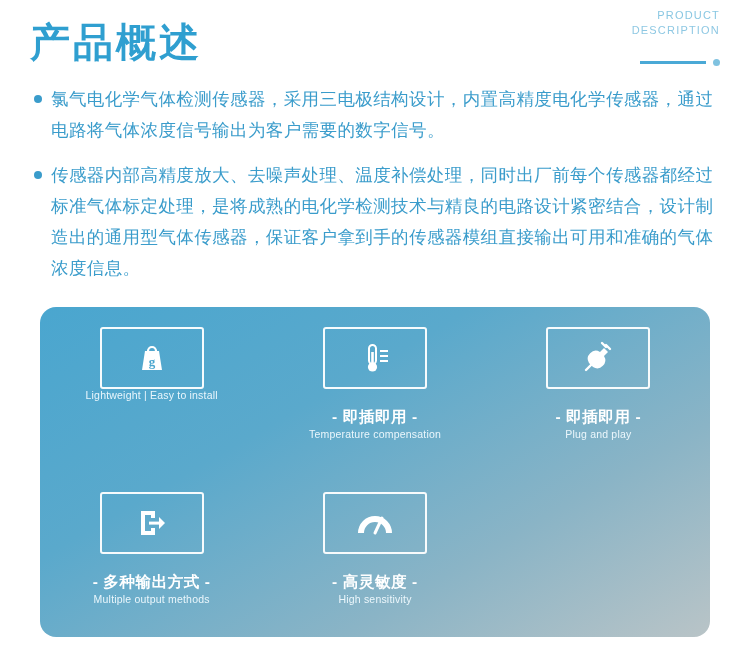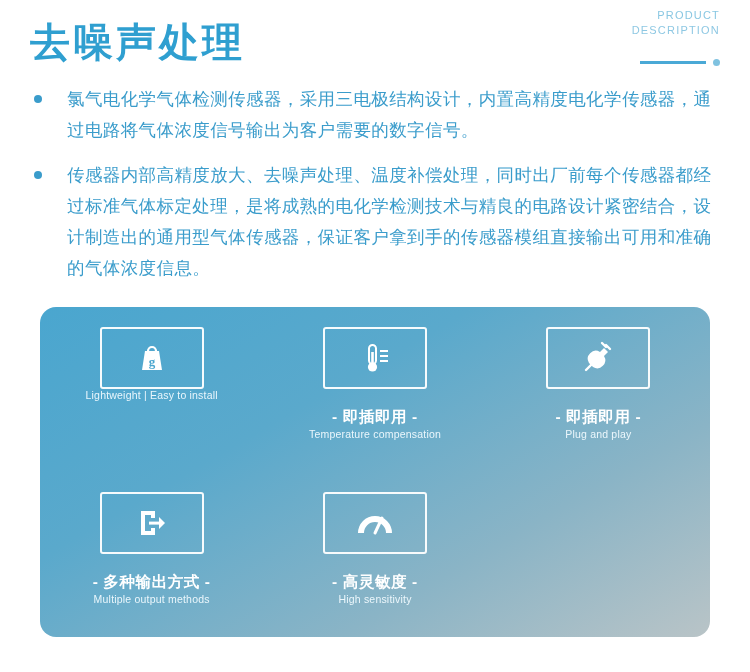--- a/index.html
+++ b/index.html
@@ -74,21 +74,20 @@
   }
 
   
   .bullets {
     padding: 6px 34px 0 34px;
   }
   .bullet {
     display: flex;
     align-items: flex-start;
     margin-bottom: 14px;
-    gap: 16px;
   }
   .bullet-dot {
     flex: 0 0 auto;
     width: 8px;
     height: 8px;
     border-radius: 50%;
     background: #3a9ccb;
     margin-top: 11px;
     margin-right: 9px;
   }
@@ -152,21 +151,21 @@
     opacity: 0.95;
   }
   .icon-svg { display: block; }
 </style>
 </head>
 <body>
 
 <div class="page">
 
   <div class="header">
-    <h1 class="title-zh">去噪声处理</h1>
+    <h1 class="title-zh">产品概述</h1>
     <div class="title-en">
       <div class="line1">PRODUCT</div>
       <div class="line2">DESCRIPTION</div>
     </div>
     <div class="en-rule">
       <span class="bar"></span>
       <span class="dot"></span>
     </div>
   </div>
 

